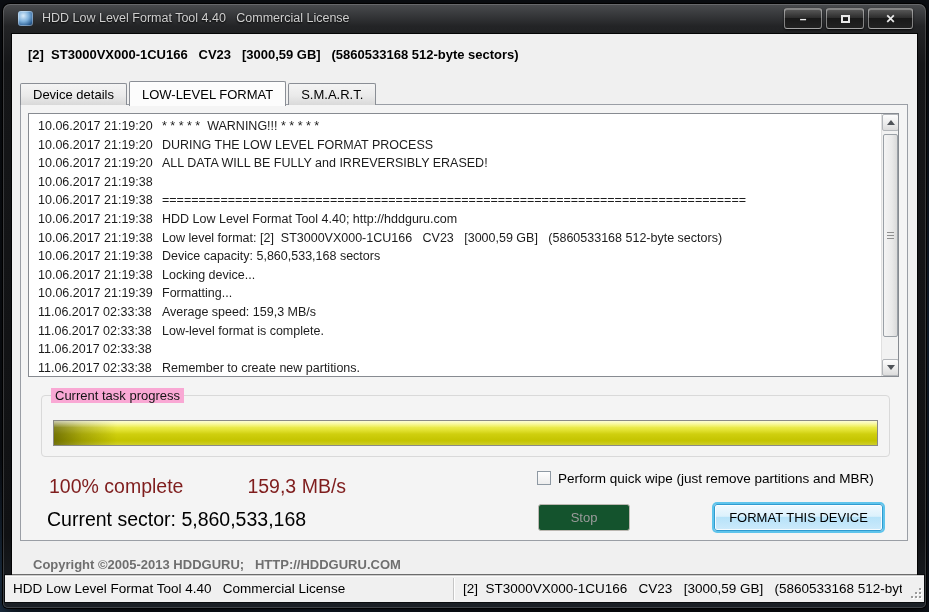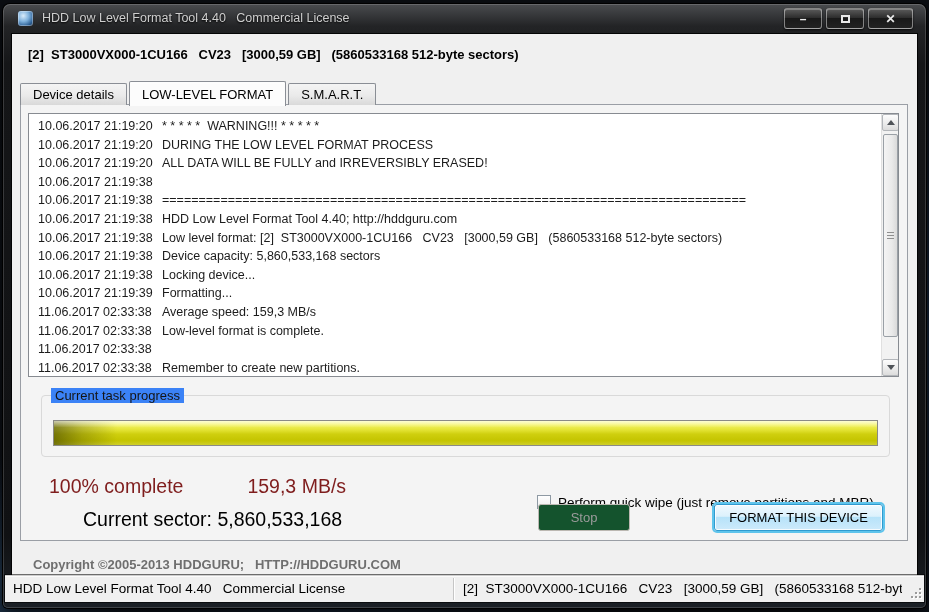--- a/index.html
+++ b/index.html
@@ -78,40 +78,40 @@
   .sb-btn.up { top:0; } .sb-btn.down { bottom:0; }
   .arr { width:0; height:0; border-left:4px solid transparent; border-right:4px solid transparent; }
   .arr.up { border-bottom:5px solid #4f5358; }
   .arr.down { border-top:5px solid #4f5358; }
   .sb-thumb { position:absolute; left:1px; top:20px; width:15px; height:203px; border:1px solid #9aa0a6; border-radius:2px; background:linear-gradient(90deg,#f4f4f4,#eaeaea 60%,#dadada); }
   .thumb-grip { position:absolute; left:3px; right:3px; top:50%; height:8px; margin-top:-4px;
     background:repeating-linear-gradient(#8f8f8f 0 1px, transparent 1px 3px); }
 
   
   .group { position:absolute; left:20px; top:290px; width:849px; height:62px; border:1px solid #d9d9d9; border-radius:4px; }
-  .group-label { position:absolute; left:9px; top:-8px; padding:0 4px; background:#3b82f6; font-size:13px; color:#141414; }
+  .group-label { position:absolute; left:9px; top:-8px; padding:0 4px; background:#f9a8d4; font-size:13px; color:#141414; }
   .pbar {
     position:absolute; left:11px; right:11px; top:24px; height:26px;
     border:1px solid #8a8a86; background:#e8e8e8; overflow:hidden;
   }
   .pbar-fill {
     position:absolute; left:0; top:0; bottom:0; width:100%;
     background:linear-gradient(#fbfb9e 0%, #f3f363 16%, #e2e232 38%, #cfcf0e 55%, #c4c400 82%, #cfcf2a 100%);
   }
   .pbar-cap { position:absolute; left:0; top:0; bottom:0; width:70px;
     background:linear-gradient(90deg, rgba(45,45,0,0.55), rgba(45,45,0,0.25) 40%, rgba(45,45,0,0) 90%); }
   .pbar-shine { position:absolute; left:0; right:0; top:0; height:6px; background:linear-gradient(rgba(255,255,255,0.55), rgba(255,255,255,0.05)); }
 
   
   .stats-line1 { position:absolute; left:28px; top:370px; font-size:19.5px; color:#7f1d1d; display:flex; }
   .stats-speed { margin-left:64px; }
-  .stats-line2 { position:absolute; left:26px; top:403px; font-size:19.5px; color:#000;margin-left:36px; }
-
-  
-  .chk-row { position:absolute; left:516px; top:390px; display:flex; align-items:flex-start; }
+  .stats-line2 { position:absolute; left:26px; top:403px; font-size:19.5px; color:#000; }
+
+  
+  .chk-row { position:absolute; left:516px; top:366px; display:flex; align-items:flex-start; }
   .checkbox { width:14px; height:14px; border:1px solid #8e99a3; background:linear-gradient(#fefefe,#ededed); flex:0 0 auto; }
   .chk-label { margin-left:7px; font-size:13.5px; color:#000; }
   .btn { position:absolute; top:399px; height:27px; font-size:13px; display:flex; align-items:center; justify-content:center; border-radius:3px; cursor:default; }
   .btn-stop { left:517px; width:92px; background:#14532d; border:1px solid #bcb8b2; color:#9b9b9b; }
   .btn-format {
     left:693px; width:169px; color:#000;
     background:linear-gradient(#f0f9fe, #dcf1fc 45%, #b7e3f9 50%, #cdeafb);
     border:1px solid #2f9bd0;
     box-shadow:0 0 0 2px #5ec4ec, inset 0 0 0 1px rgba(255,255,255,0.8);
   }

